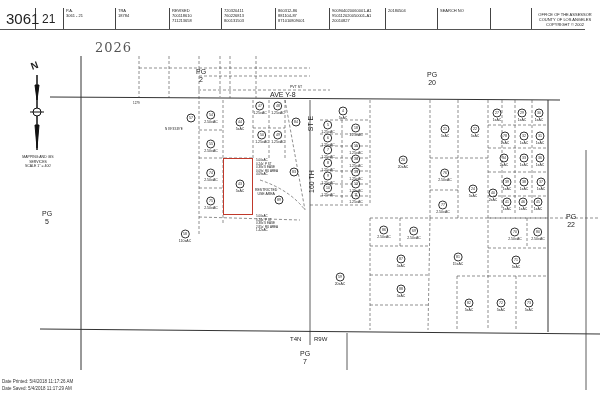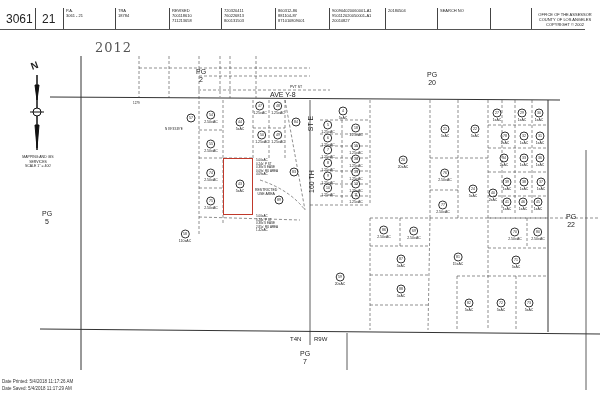--- a/index.html
+++ b/index.html
@@ -1,20 +1,20 @@
 <!DOCTYPE html>
 <html><head>
 <meta charset="utf-8">
 <style>
   html, body { margin: 0; padding: 0; }
   body { width: 600px; height: 400px; background: #ffffff; position: relative; overflow: hidden; font-family: "Liberation Sans", sans-serif; color: #222; }
   .hdr { position: absolute; top: 8px; left: 0; width: 600px; height: 22px; }
   .hcell { position: absolute; top: 0; height: 22px; border-right: 1px solid #444; font-size: 4px; line-height: 5px; padding-left: 2px; box-sizing: border-box; }
   .hline { position: absolute; left: 0; top: 29px; width: 585px; height: 1px; background: #555; }
-  .big { font-size: 12px; line-height: 22px; padding-left: 6px; }
+  .big { font-size: 15px; line-height: 22px; padding-left: 6px; }
   .mid { font-size: 12px; line-height: 22px; padding-left: 6px; }
   .year { position: absolute; left: 95px; top: 40px; font-family: "DejaVu Serif", serif; font-size: 13px; color: #555; letter-spacing: 1px; }
   .lbl { position: absolute; font-size: 5px; line-height: 6px; text-align: center; color: #222; }
   .pg { position: absolute; font-size: 7px; line-height: 8px; text-align: center; color: #222; }
   .parcel { position: absolute; text-align: center; font-size: 3.5px; line-height: 4px; transform: translate(-50%, -50%); }
   .pnum { display: block; margin: 0 auto; width: 7px; height: 7px; border: 0.7px solid #333; border-radius: 50%; font-size: 3.5px; line-height: 7px; }
   .foot { position: absolute; left: 2px; font-size: 4.5px; line-height: 6px; color: #333; }
   .street { position: absolute; font-size: 7px; color: #222; }
   .sel { position: absolute; left: 223px; top: 158px; width: 30px; height: 57px; border: 1px solid #c0392b; box-sizing: border-box; }
 </style>
@@ -60,21 +60,21 @@
   </div>
   <div class="hcell" style="left:491px;width:41px;"></div>
   <div class="hcell" style="left:532px;width:64px;border-right:none;text-align:center;padding-top:4px;">
     <div>OFFICE OF THE ASSESSOR</div>
     <div>COUNTY OF LOS ANGELES</div>
     <div>COPYRIGHT © 2002</div>
   </div>
 </div>
 <div class="hline"></div>
 
-<div class="year">2012</div>
+<div class="year">2026</div>
 
 <svg width="600" height="400" style="position:absolute;left:0;top:0;" xmlns="http://www.w3.org/2000/svg">
   <g stroke="#333" fill="none">
 
     <line x1="81" y1="56" x2="81" y2="370" stroke-width="1"></line>
     <line x1="50" y1="97" x2="560" y2="100" stroke-width="1"></line>
     <line x1="40" y1="329" x2="600" y2="334" stroke-width="1"></line>
     <line x1="310" y1="100" x2="310" y2="345" stroke-width="0.8"></line>
     <line x1="548" y1="100" x2="548" y2="332" stroke-width="1"></line>
     <line x1="586" y1="150" x2="586" y2="390" stroke-width="0.8"></line>

